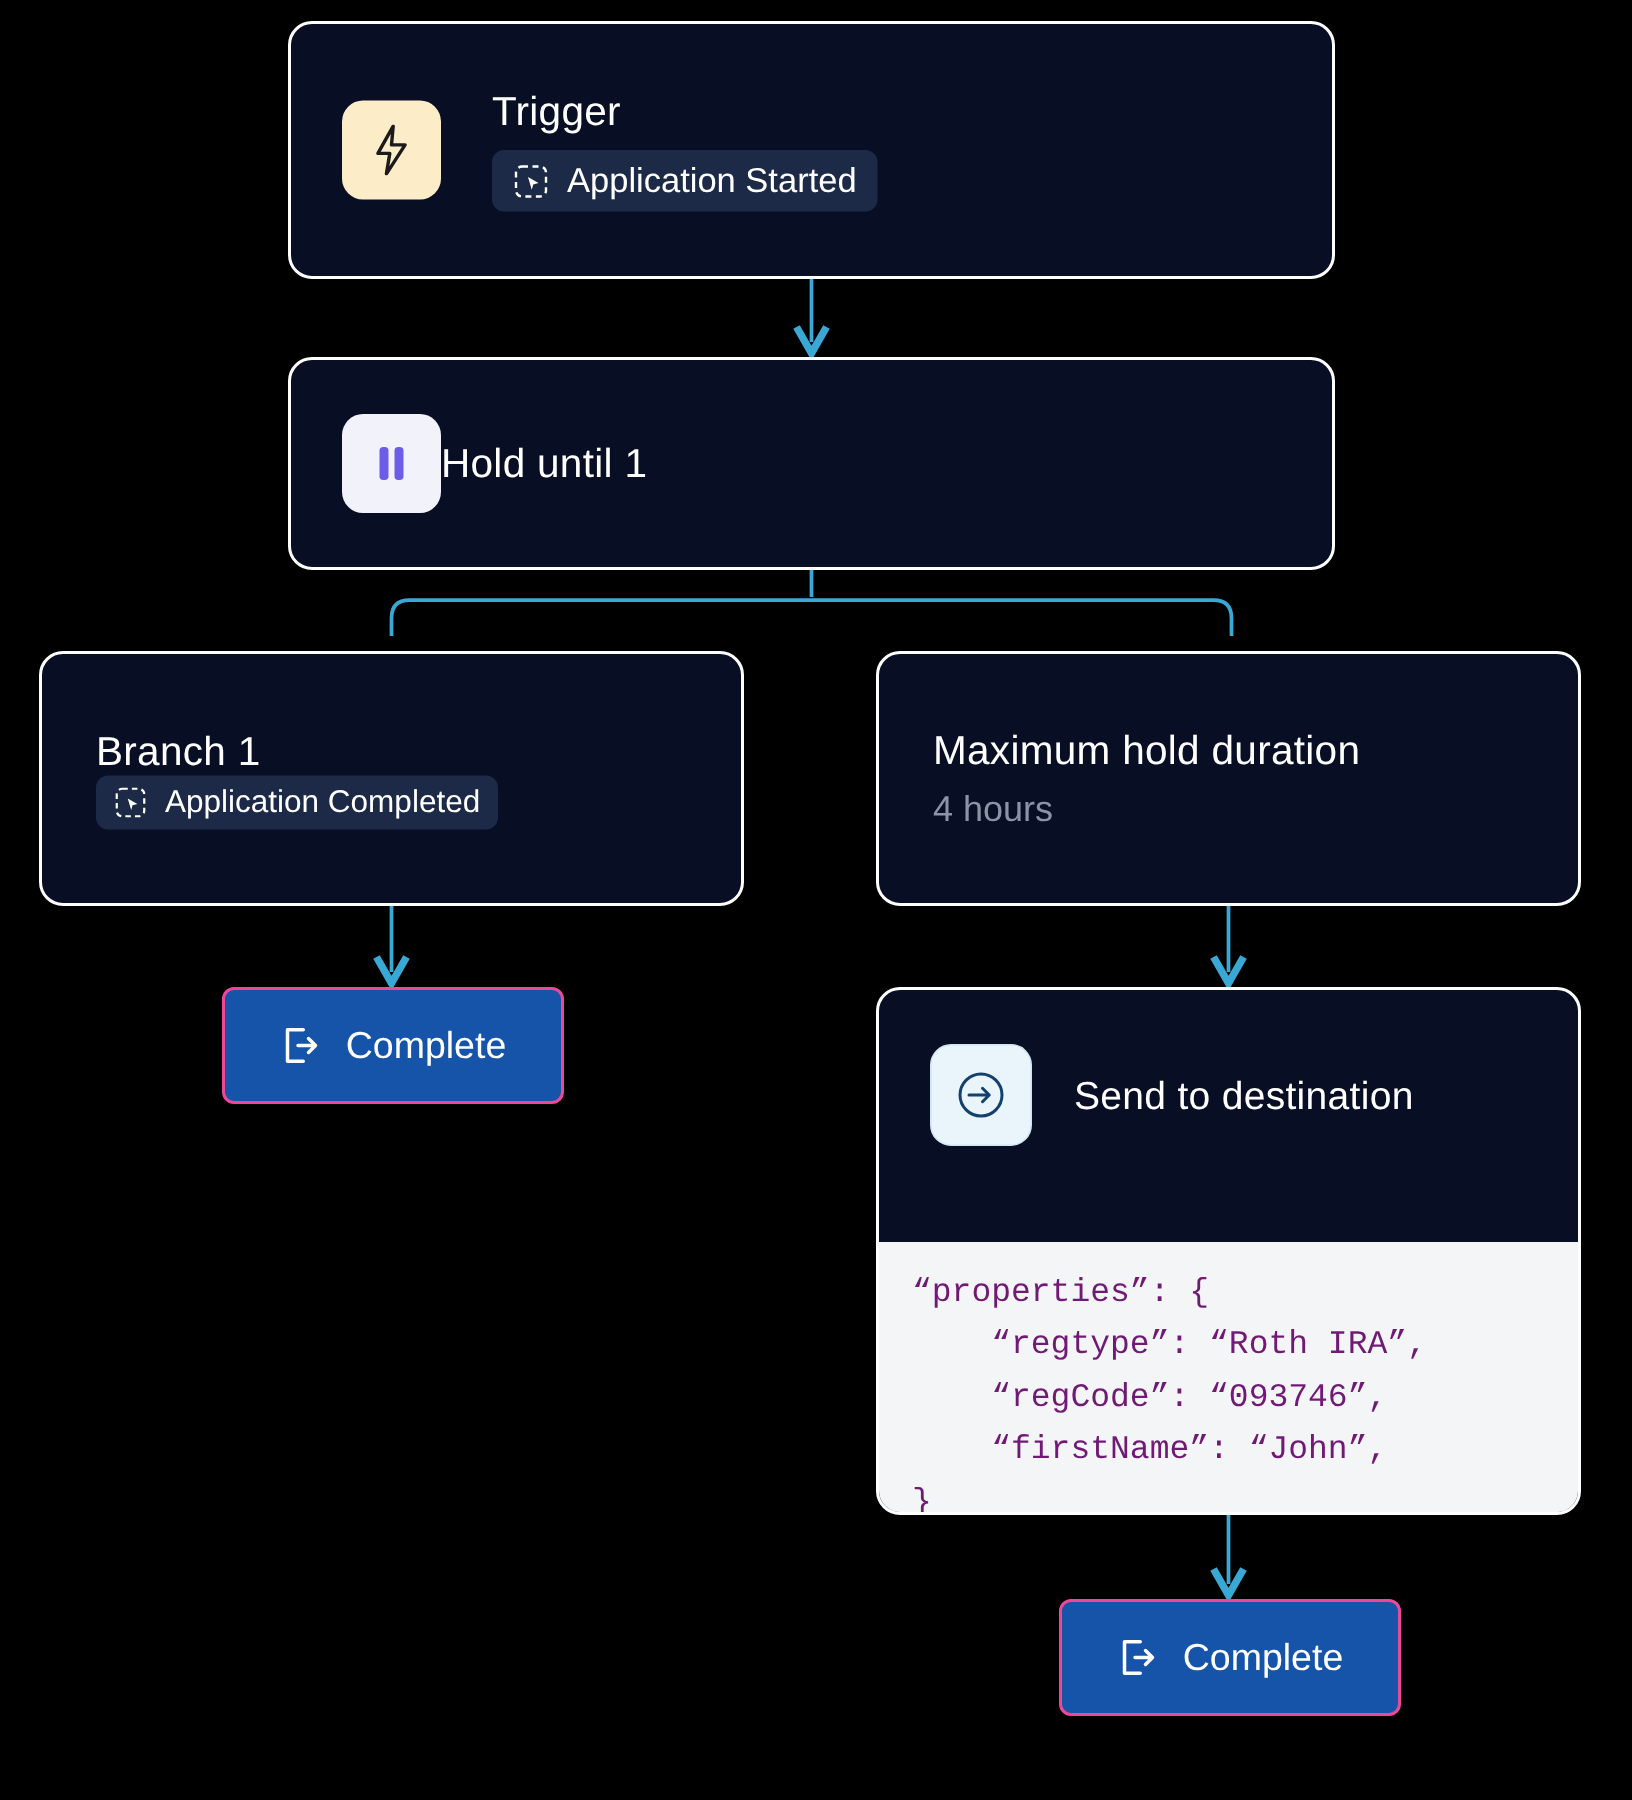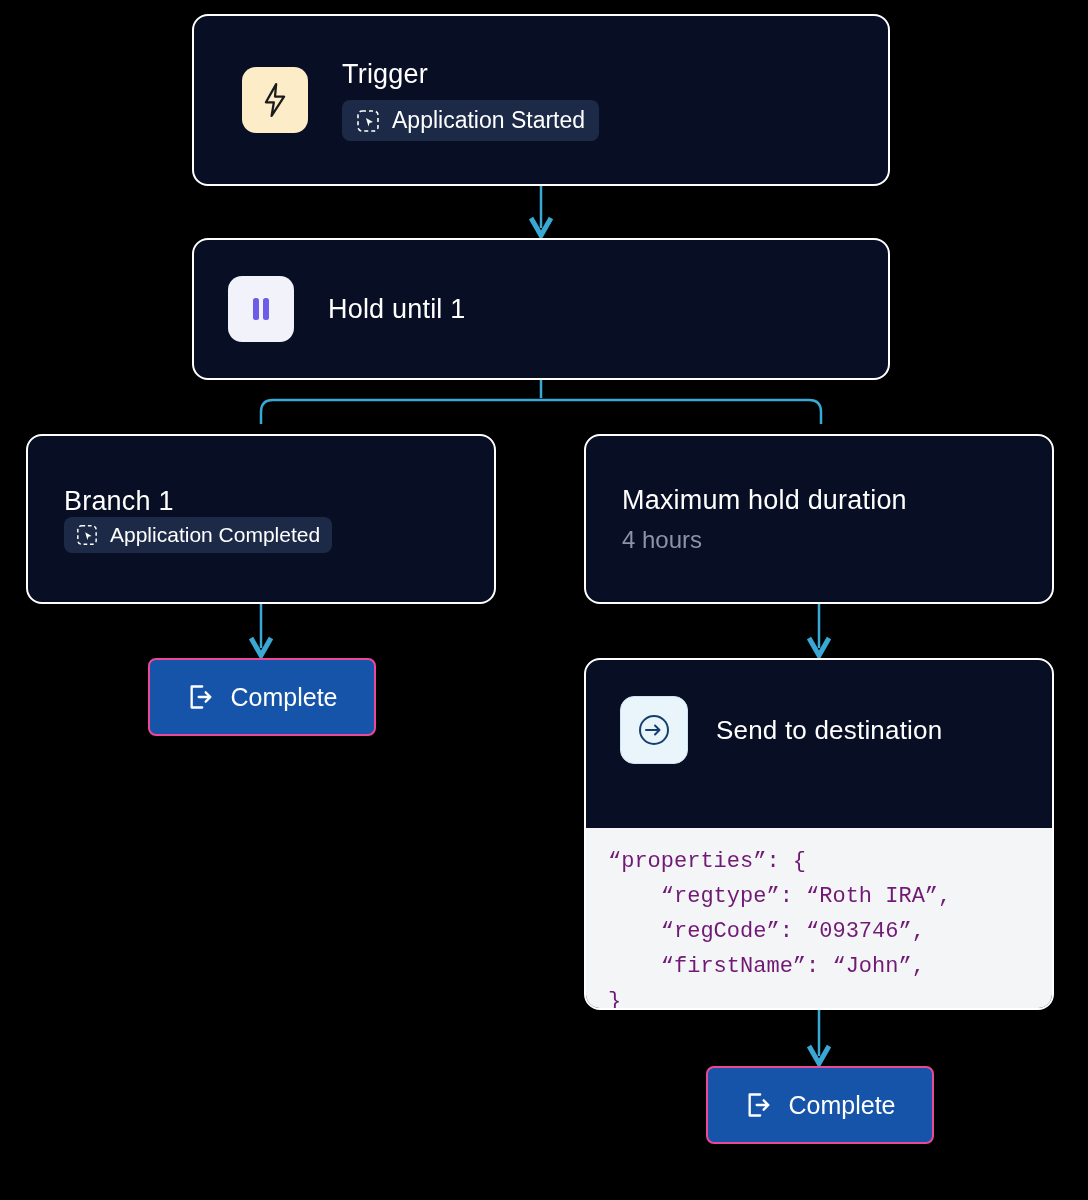--- a/index.html
+++ b/index.html
@@ -36,21 +36,21 @@
   }
 
   
   #trigger-node {
     left: 192px;
     top: 14px;
     width: 698px;
     height: 172px;
     display: flex;
     align-items: center;
-    padding-left: 48px;
+    padding-left: 34px;
   }
   .icon-badge {
     width: 66px;
     height: 66px;
     border-radius: 14px;
     display: flex;
     align-items: center;
     justify-content: center;
     flex: none;
   }
@@ -88,21 +88,21 @@
   
   #hold-node {
     left: 192px;
     top: 238px;
     width: 698px;
     height: 142px;
     display: flex;
     align-items: center;
     padding-left: 34px;
   }
-  #hold-node .node-title { margin-left: 34px; }
+  #hold-node .node-title { }
 
   
   #branch-node {
     left: 26px;
     top: 434px;
     width: 470px;
     height: 170px;
     display: flex;
     flex-direction: column;
     justify-content: center;

